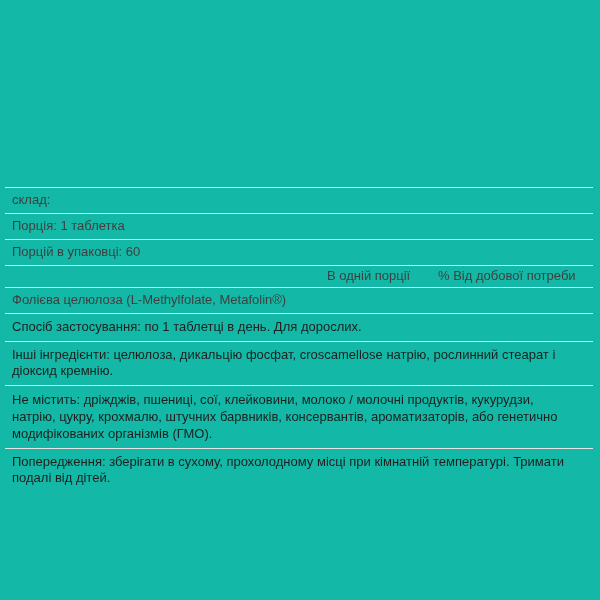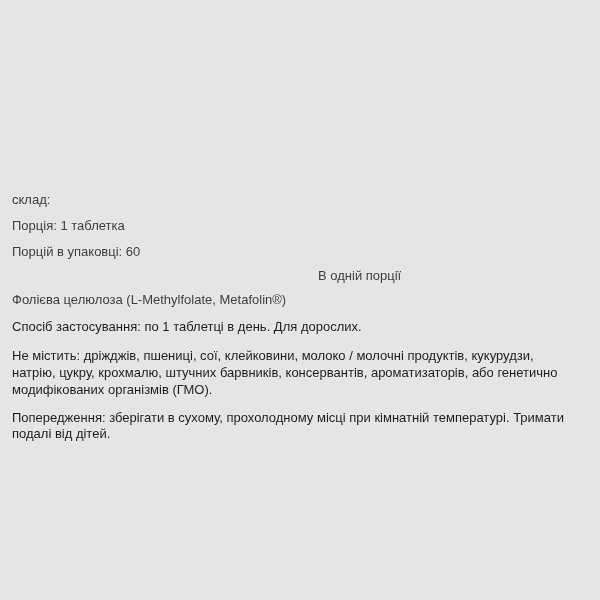--- a/index.html
+++ b/index.html
@@ -5,21 +5,21 @@
   html, body {
     margin: 0;
     padding: 0;
     background: #ffffff;
     font-family: "Liberation Sans", sans-serif;
   }
   .page {
     position: relative;
     width: 600px;
     height: 600px;
-    background: #e5e5e5;
+    background: #14b8a6;
     overflow: hidden;
   }
   .facts-table {
     position: absolute;
     top: 187px;
     left: 5px;
     width: 588px;
     border-top: 1px solid #e4e4e4;
     font-size: 13px;
     color: #3f3f3f;
@@ -27,21 +27,21 @@
   }
   .row {
     border-bottom: 1px solid #e4e4e4;
     padding: 4px 10px 5px 7px;
     line-height: 16px;
     box-sizing: border-box;
   }
   .row.grid {
     display: grid;
     grid-template-columns: 306px 102px auto;
-    column-gap: 0;
+    column-gap: 9px;
     align-items: baseline;
   }
   .row.header-row {
     padding-top: 2px;
     padding-bottom: 3px;
   }
   .row.note {
     font-weight: normal;
     color: #1f1f1f;
     padding-top: 5px;
@@ -72,27 +72,29 @@
       <span class="cell">Порція: 1 таблетка</span>
     </div>
 
     <div class="row">
       <span class="cell">Порцій в упаковці: 60</span>
     </div>
 
     <div class="row grid header-row">
       <span class="cell"></span>
       <span class="cell">В одній порції</span>
+      <span class="cell">% Від добової потреби</span>
     </div>
 
     <div class="row grid">
       <span class="cell">Фолієва целюлоза (L-Methylfolate, Metafolin®)</span>
     </div>
 
     <div class="row note">Спосіб застосування: по 1 таблетці в день. Для дорослих.</div>
 
+    <div class="row note">Інші інгредієнти: целюлоза, дикальцію фосфат, croscamellose натрію, рослинний стеарат і діоксид кремнію.</div>
 
     <div class="row note multiline">Не містить: дріжджів, пшениці, сої, клейковини, молоко / молочні продуктів, кукурудзи, натрію, цукру, крохмалю, штучних барвників, консервантів, ароматизаторів, або генетично модифікованих організмів (ГМО).</div>
 
     <div class="row note last">Попередження: зберігати в сухому, прохолодному місці при кімнатній температурі. Тримати подалі від дітей.</div>
 
   </div>
 </div>
 
 </body></html>

